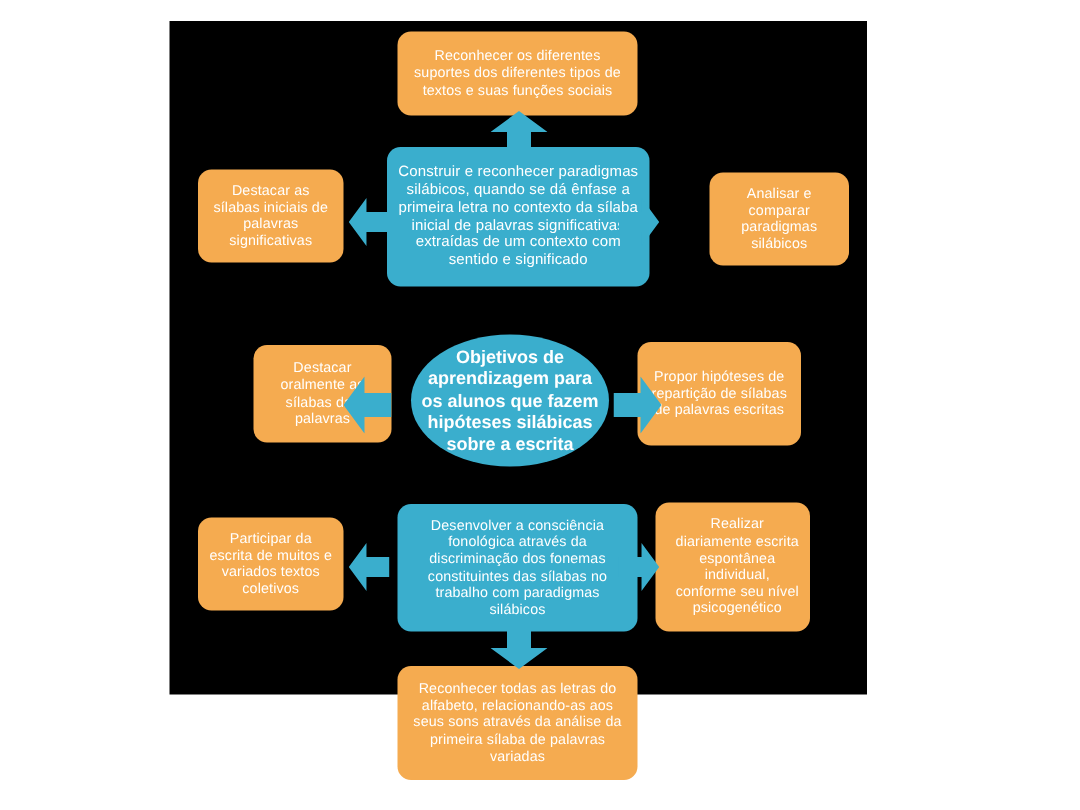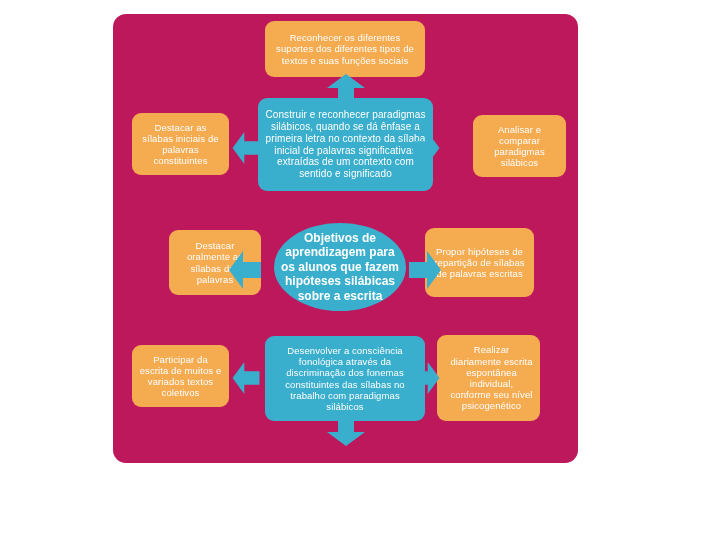--- a/index.html
+++ b/index.html
@@ -13,22 +13,21 @@
     overflow: hidden;
     font-family: "Liberation Sans", sans-serif;
   }
 
   #slide {
     position: absolute;
     left: 113px;
     top: 14px;
     width: 465px;
     height: 449px;
-    background: #be185d;
-    border-radius: 13px;
+    background: #000000;
   }
 
   
   .node {
     position: absolute;
     box-sizing: border-box;
     display: flex;
     align-items: center;
     justify-content: center;
     text-align: center;
@@ -85,36 +84,37 @@
   #a-dnleft  { left: 118px; top: 348px; }
   #a-dnright { left: 298px; top: 348px; }
 </style>
 </head>
 <body>
 
 <div id="slide">
 
   <div class="node orange" id="n-top">Reconhecer os diferentes suportes dos diferentes tipos de textos e suas funções sociais</div>
 
-  <div class="node orange" id="n-left1">Destacar as sílabas iniciais de palavras constituintes</div>
+  <div class="node orange" id="n-left1">Destacar as sílabas iniciais de palavras significativas</div>
 
   <div class="node blue" id="n-center1">Construir e reconhecer paradigmas silábicos, quando se dá ênfase a primeira letra no contexto da sílaba inicial de palavras significativas extraídas de um contexto com sentido e significado</div>
 
   <div class="node orange" id="n-right1">Analisar e comparar paradigmas silábicos</div>
 
   <div class="node orange" id="n-left2">Destacar oralmente as sílabas das palavras</div>
 
   <div class="node orange" id="n-right2">Propor hipóteses de repartição de sílabas de palavras escritas</div>
 
   <div class="node orange" id="n-left3">Participar da escrita de muitos e variados textos coletivos</div>
 
   <div class="node blue" id="n-center3">Desenvolver a consciência fonológica através da discriminação dos fonemas constituintes das sílabas no trabalho com paradigmas silábicos</div>
 
   <div class="node orange" id="n-right3">Realizar diariamente escrita espontânea individual, conforme seu nível psicogenético</div>
 
+  <div class="node orange" id="n-bottom">Reconhecer todas as letras do alfabeto, relacionando-as aos seus sons através da análise da primeira sílaba de palavras variadas</div>
 
   <div class="circle" id="n-core">Objetivos de aprendizagem para os alunos que fazem hipóteses silábicas sobre a escrita</div>
 
   <div class="arrow" id="a-up">
     <svg width="38" height="32" viewBox="0 0 38 32">
       <polygon points="19,0 38,14 27,14 27,32 11,32 11,14 0,14" fill="#3aaecd"></polygon>
     </svg>
   </div>
 
   <div class="arrow" id="a-down">

